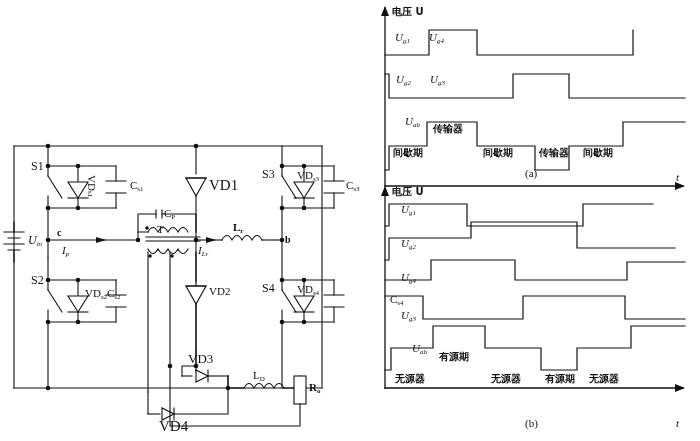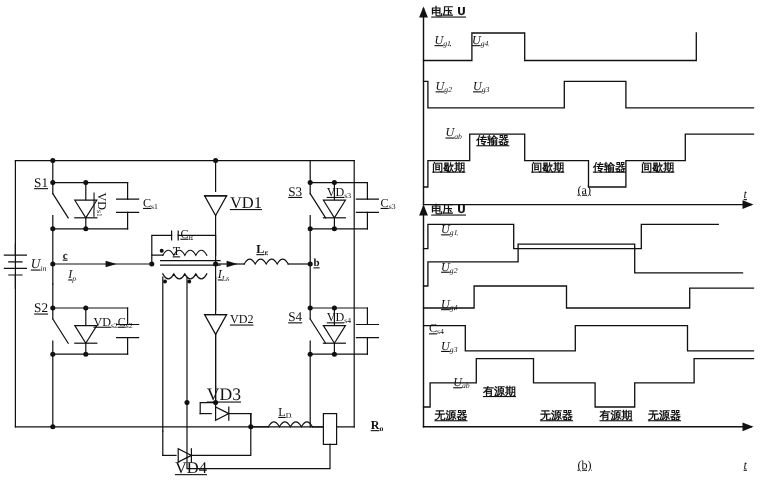--- a/index.html
+++ b/index.html
@@ -1,20 +1,20 @@
 <!DOCTYPE html>
 <html><head>
 <meta charset="utf-8">
 <style>
   html,body{margin:0;padding:0;background:#ffffff;}
   body{width:700px;height:441px;position:relative;overflow:hidden;
        font-family:"Liberation Serif","DejaVu Serif",serif;color:#111;}
   .root{position:absolute;left:0;top:0;width:700px;height:441px;}
   svg{position:absolute;left:0;top:0;width:700px;height:441px;}
-  .lbl{position:absolute;white-space:nowrap;line-height:1;text-decoration:underline;}
+  .lbl{position:absolute;white-space:nowrap;line-height:1;}
   .it{font-style:italic;}
   .sub{font-size:7px;vertical-align:-2px;}
   .cn{font-family:"DejaVu Sans","Liberation Sans",sans-serif;font-weight:bold;font-size:10px;}
 </style>
 </head>
 <body>
 
 <div class="root">
 
 <svg viewBox="0 0 700 441">
@@ -240,28 +240,28 @@
 <div class="lbl" style="left:297px;top:170px;font-size:11px;"><span>VD</span><span class="sub">s3</span></div>
 <div class="lbl" style="left:297px;top:284px;font-size:11px;"><span>VD</span><span class="sub">s4</span></div>
 
 <div class="lbl" style="left:130px;top:180px;font-size:11px;"><span>C</span><span class="sub">s1</span></div>
 <div class="lbl" style="left:107px;top:288px;font-size:11px;"><span>C</span><span class="sub">s2</span></div>
 <div class="lbl" style="left:346px;top:180px;font-size:11px;"><span>C</span><span class="sub">s3</span></div>
 <div class="lbl" style="left:346px;top:294px;font-size:11px;margin-left:44px;"><span>C</span><span class="sub">s4</span></div>
 
 <div class="lbl" style="left:209px;top:178px;font-size:15px;">VD1</div>
 <div class="lbl" style="left:209px;top:286px;font-size:11px;">VD2</div>
-<div class="lbl" style="left:188px;top:352px;font-size:16px;">VD3</div>
+<div class="lbl" style="left:188px;top:352px;font-size:13px;">VD3</div>
 <div class="lbl" style="left:159px;top:419px;font-size:15px;">VD4</div>
 
 <div class="lbl" style="left:157px;top:224px;font-size:11px;">T</div>
 <div class="lbl" style="left:164px;top:208px;font-size:11px;"><span>C</span><span class="sub">P</span></div>
 <div class="lbl" style="left:233px;top:222px;font-size:11px;font-weight:bold;"><span>L</span><span class="sub">r</span></div>
 <div class="lbl" style="left:253px;top:370px;font-size:11px;"><span>L</span><span class="sub">D</span></div>
-<div class="lbl" style="left:309px;top:382px;font-size:11px;font-weight:bold;margin-left:28px;"><span>R</span><span class="sub">o</span></div>
+<div class="lbl" style="left:309px;top:382px;font-size:11px;font-weight:bold;"><span>R</span><span class="sub">o</span></div>
 
 <div class="lbl" style="left:57px;top:228px;font-size:10px;font-weight:bold;">c</div>
 <div class="lbl" style="left:285px;top:235px;font-size:10px;font-weight:bold;">b</div>
 <div class="lbl it" style="left:62px;top:245px;font-size:11px;"><span>I</span><span class="sub">p</span></div>
 <div class="lbl it" style="left:198px;top:245px;font-size:11px;"><span>I</span><span class="sub">Lr</span></div>
 
 <div class="lbl" style="left:392px;top:6px;font-size:11px;"><span class="cn">电压 U</span></div>
 <div class="lbl it" style="left:395px;top:32px;font-size:11px;"><span>U</span><span class="sub">g1</span></div>
 <div class="lbl it" style="left:429px;top:32px;font-size:11px;"><span>U</span><span class="sub">g4</span></div>
 <div class="lbl it" style="left:396px;top:74px;font-size:11px;"><span>U</span><span class="sub">g2</span></div>

